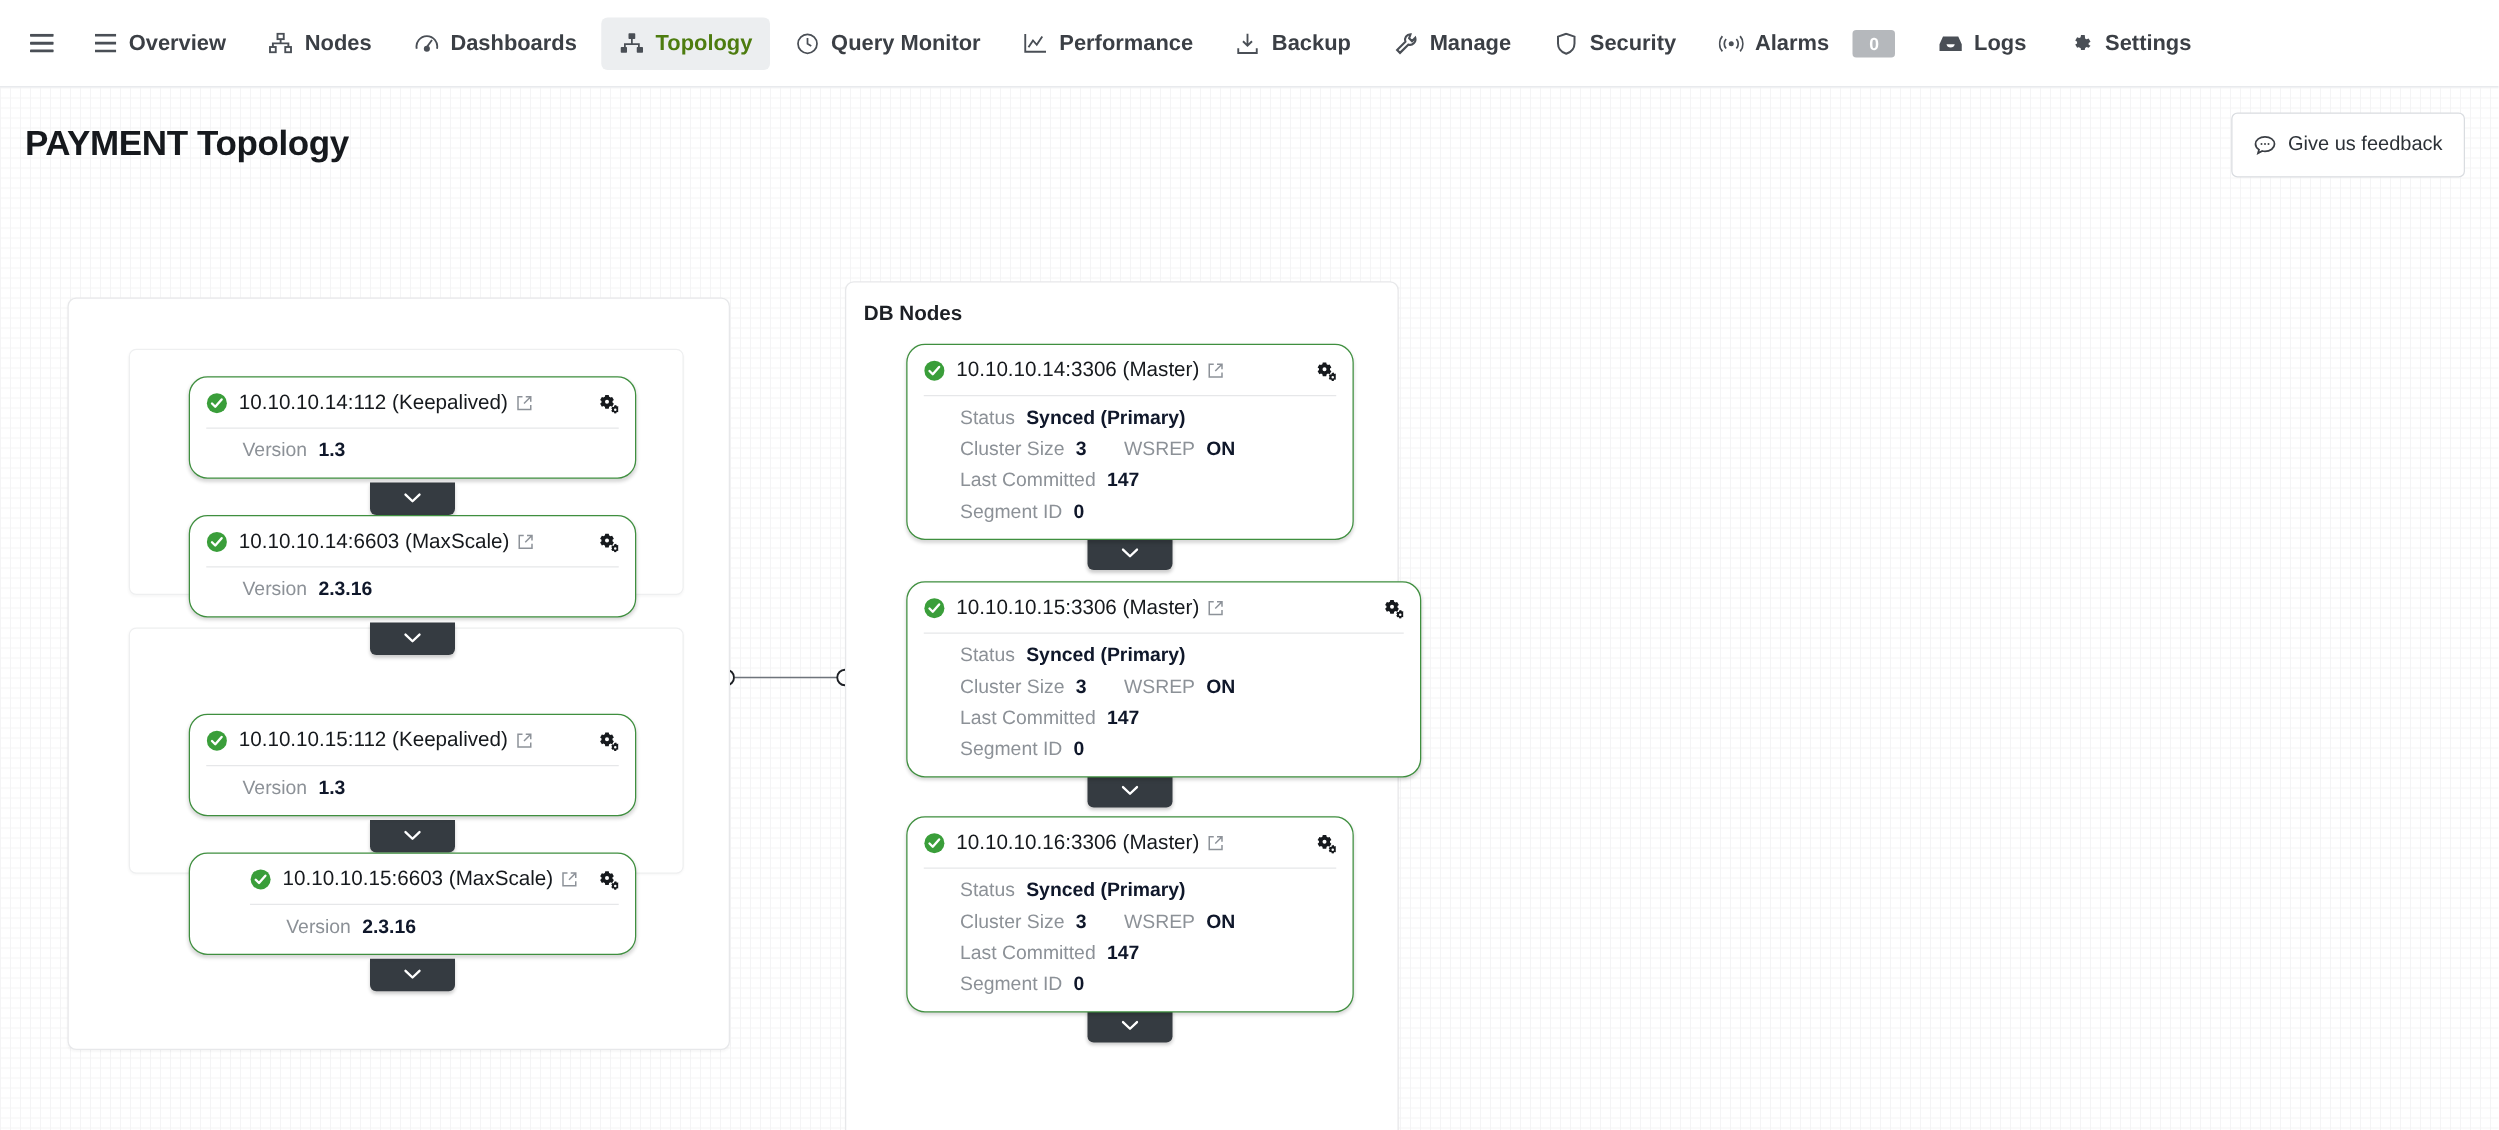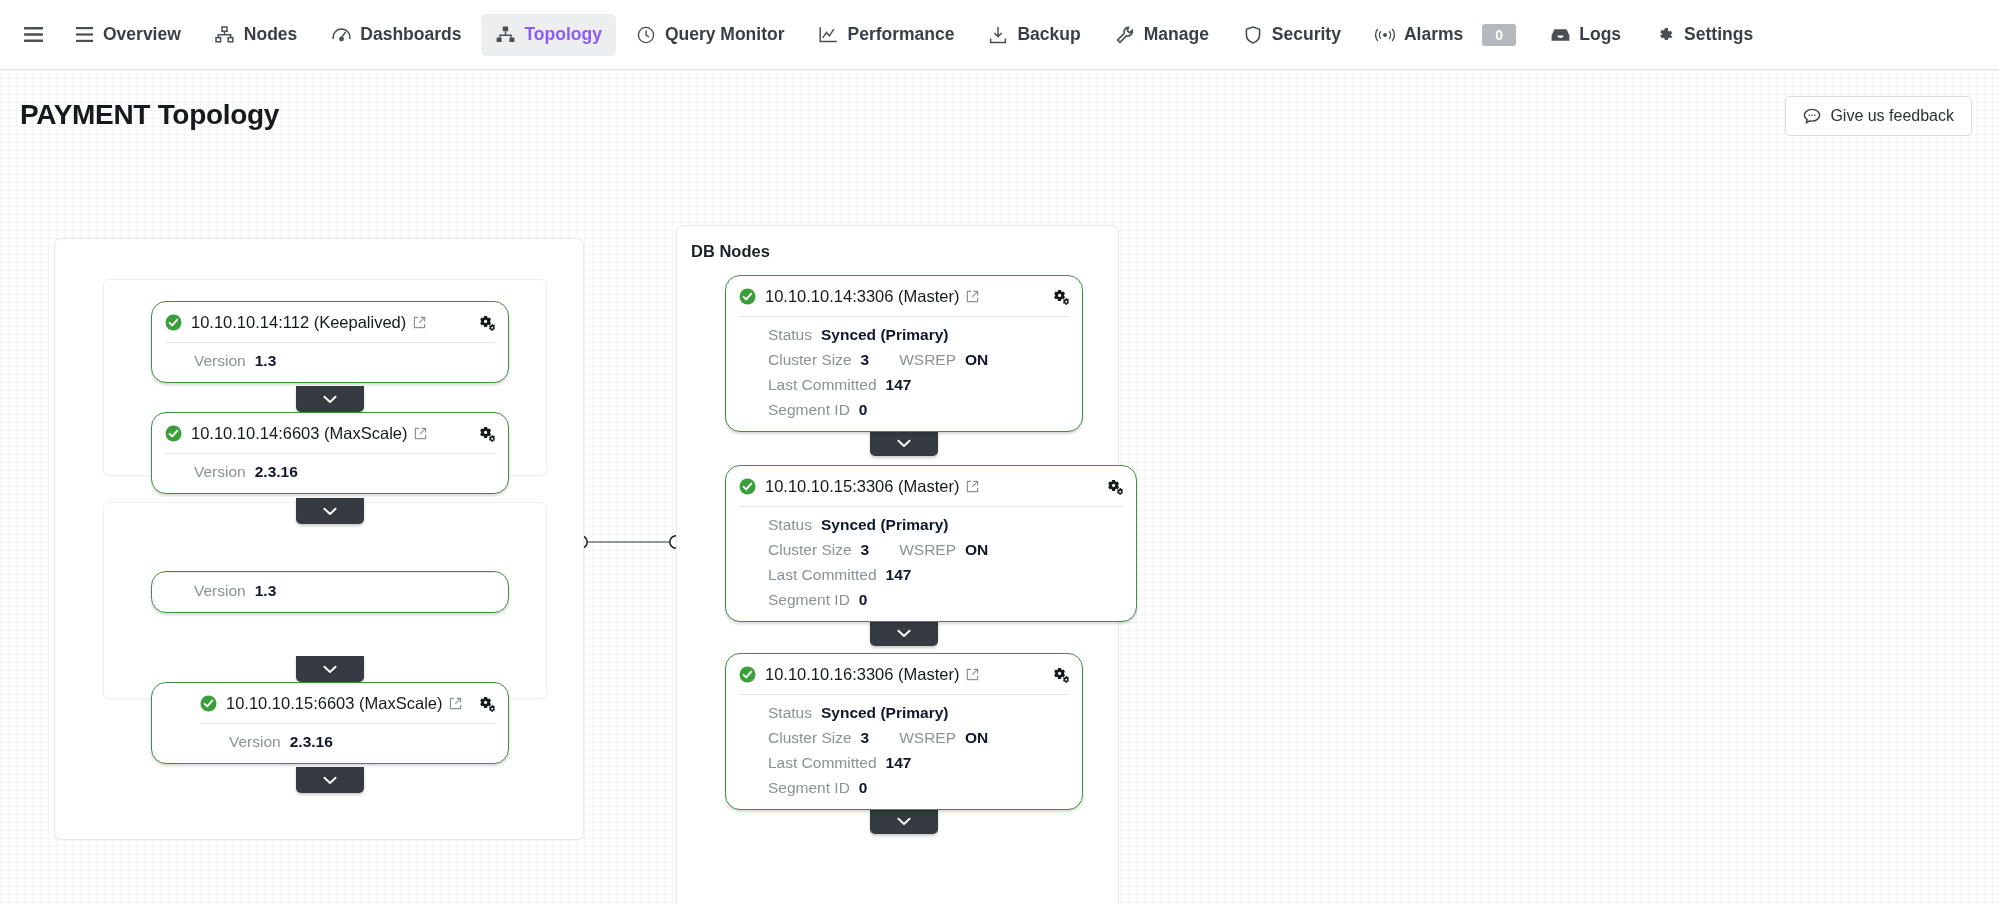--- a/index.html
+++ b/index.html
@@ -37,21 +37,21 @@
     height: 42px;
     padding: 0 14px;
     border-radius: 5px;
     font-size: 17.5px;
     font-weight: bold;
     color: #3b3f45;
     white-space: nowrap;
     cursor: pointer;
     margin-right: 6px;
   }
-  .nav-item.active { background: #eceef0; color: #8b5cf6; }
+  .nav-item.active { background: #eceef0; color: #4d7c0f; }
 
   .nav-icon {
     display: inline-flex;
     align-items: center;
     justify-content: center;
     width: 20px;
     height: 20px;
     flex: 0 0 20px;
     color: #4a4f56;
   }
@@ -100,21 +100,21 @@
     font-weight: bold;
     letter-spacing: -0.3px;
     color: #16191d;
     padding-top: 12px;
   }
 
   .feedback-btn {
     display: flex;
     align-items: center;
     gap: 9px;
-    height: 40px;
+    height: 52px;
     padding: 0 17px;
     background: #ffffff;
     border: 1px solid #d9dce0;
     border-radius: 5px;
     font-size: 16px;
     color: #2c3137;
     cursor: pointer;
     margin-top: 14px;
   }
 
@@ -483,20 +483,41 @@
       </div>
       <div class="collapse-tab" style="left:241px; top:259px;">
         <span>
           <svg width="14" height="9" viewBox="0 0 14 9" fill="none" stroke="currentColor" stroke-width="1.9" stroke-linecap="round" stroke-linejoin="round">
               <path d="M1.4 1.7 7 7 12.6 1.7"></path>
             </svg>
         </span>
       </div>
 
       <div class="node" style="left:96px; top:332px; width:358px;">
+        <div class="node-head">
+          <span class="chk">
+            <svg width="17" height="17" viewBox="0 0 17 17">
+                <circle cx="8.5" cy="8.5" r="8" fill="#3a9e3a"></circle>
+                <path d="M4.6 8.8 7.2 11.4 12.3 5.6" fill="none" stroke="#ffffff" stroke-width="1.9" stroke-linecap="round" stroke-linejoin="round"></path>
+              </svg>
+          </span>
+          <span class="node-title">10.10.10.15:112 (Keepalived)</span>
+          <span class="ext-link">
+            <svg width="13" height="13" viewBox="0 0 13 13" fill="none" stroke="currentColor" stroke-width="1.2">
+                <path d="M5 1.4H1.4v10.2h10.2V8"></path>
+                <path d="M7.6 1.4h4v4M11.6 1.4 6.2 6.8"></path>
+              </svg>
+          </span>
+          <span class="gear">
+            <svg width="17" height="16" viewBox="0 0 17 16" fill="currentColor">
+                <path d="M6.2 0.9 5.9 2.4a4.4 4.4 0 0 0-1 .6L3.5 2.5 2.1 4.9l1.1.9a4.4 4.4 0 0 0 0 1.2l-1.1.9 1.4 2.4 1.4-.5a4.4 4.4 0 0 0 1 .6l.3 1.5h2.8l.3-1.5a4.4 4.4 0 0 0 1-.6l1.4.5L13.1 7.9l-1.1-.9a4.4 4.4 0 0 0 0-1.2l1.1-.9L11.7 2.5l-1.4.5a4.4 4.4 0 0 0-1-.6L9 .9zm1.4 3.9a1.6 1.6 0 1 1 0 3.2 1.6 1.6 0 0 1 0-3.2z"></path>
+                <path d="M13.4 9.4l-.2.9a2.6 2.6 0 0 0-.6.3l-.8-.3-.8 1.4.6.5a2.6 2.6 0 0 0 0 .7l-.6.5.8 1.4.8-.3a2.6 2.6 0 0 0 .6.3l.2.9h1.6l.2-.9a2.6 2.6 0 0 0 .6-.3l.8.3v-5l-.8.3a2.6 2.6 0 0 0-.6-.3l-.2-.9zm.8 2.3a1 1 0 1 1 0 2 1 1 0 0 1 0-2z"></path>
+              </svg>
+          </span>
+        </div>
         <div class="node-sep"></div>
         <div class="node-body">
           <div class="row">
             <span class="k">Version</span>
             <span class="v">1.3</span>
           </div>
         </div>
       </div>
       <div class="collapse-tab" style="left:241px; top:417px;">
         <span>

